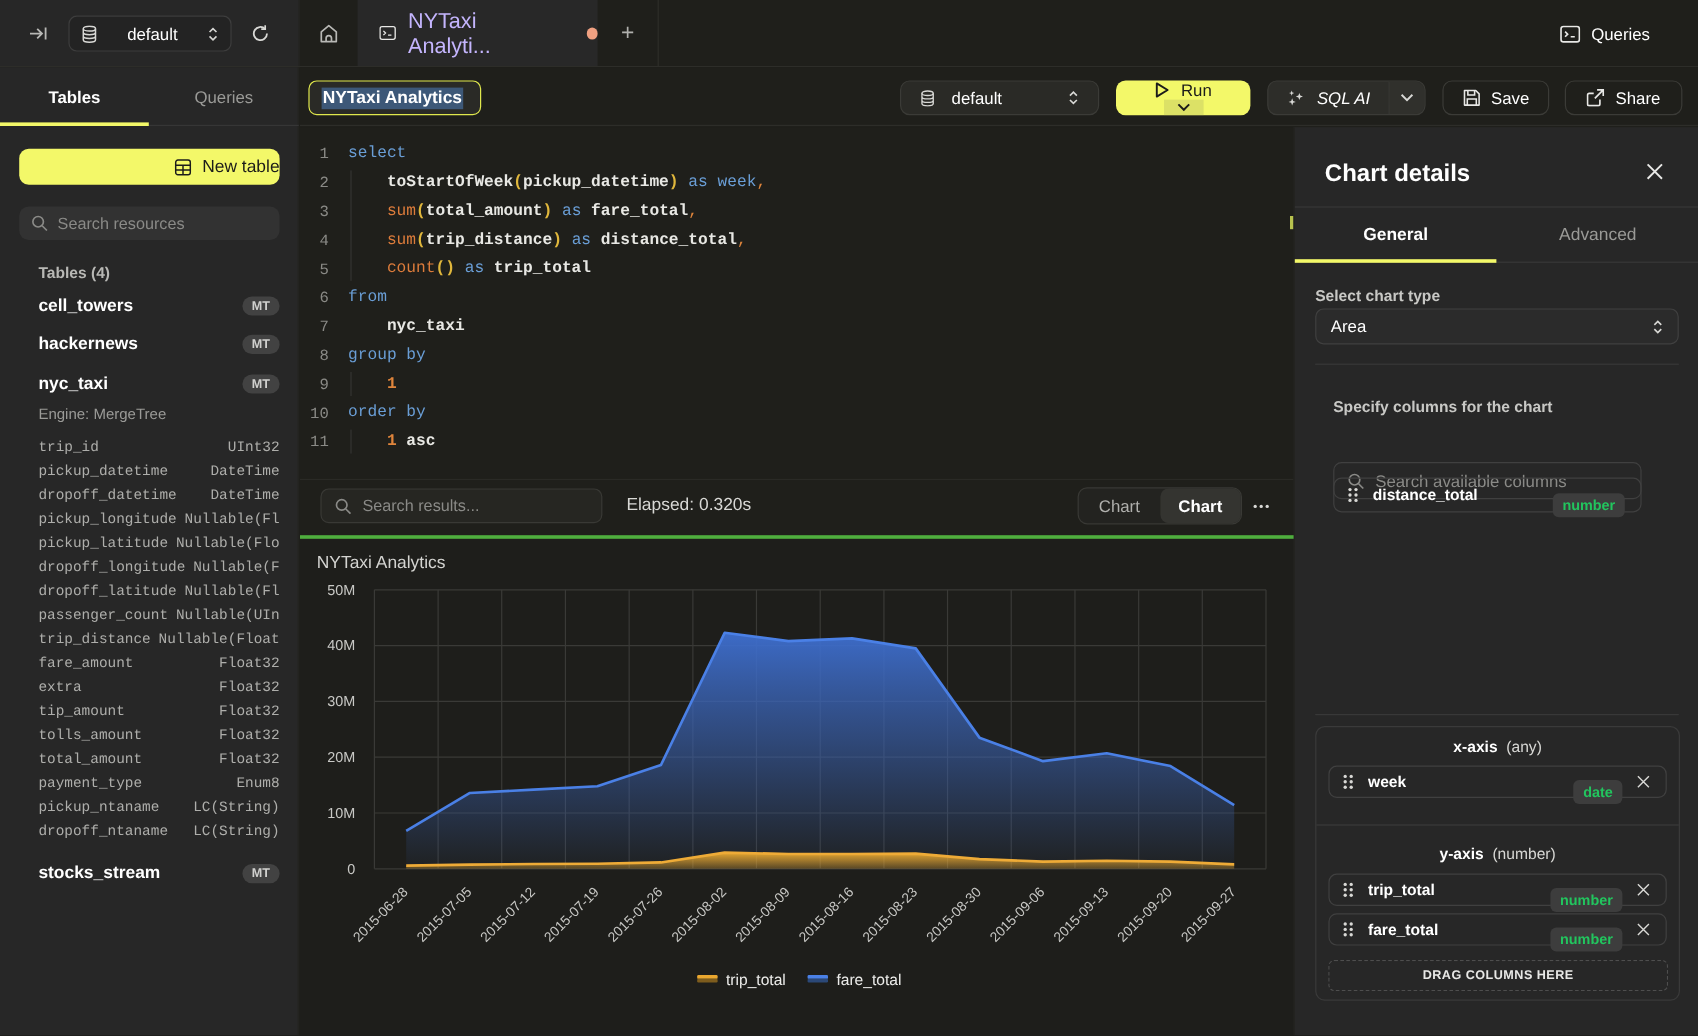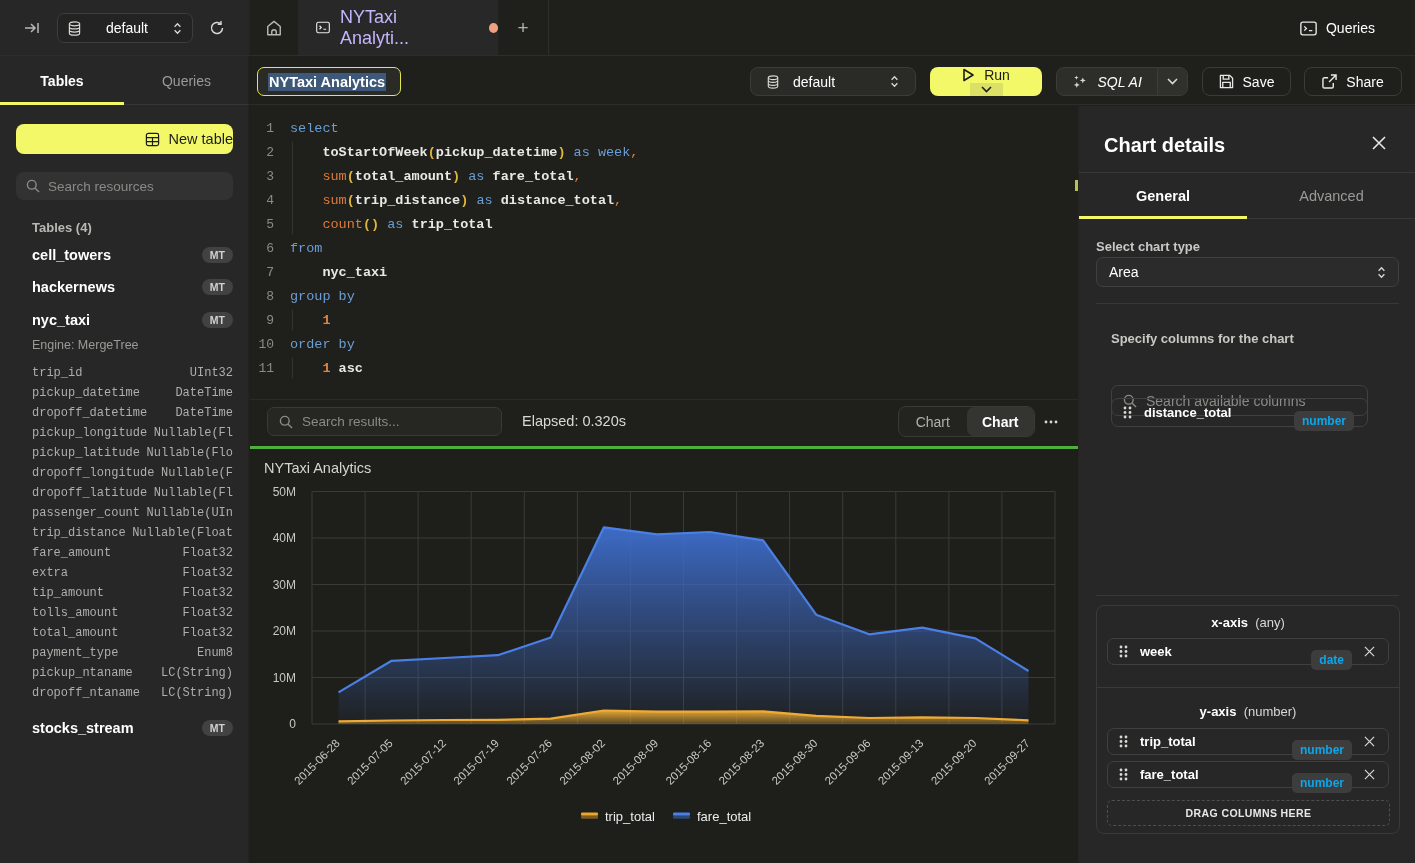--- a/index.html
+++ b/index.html
@@ -130,21 +130,21 @@
   align-items:center; justify-content:space-between; padding:0 12px; font-size:14px; color:#fff; }
 #psep1 { position:absolute; left:17px; top:197px; width:303px; height:1px; background:#383838; }
 #speclabel { position:absolute; left:32px; top:225px; font-size:13px; font-weight:700; color:#c8c8c5; }
 #colsearch { position:absolute; left:32px; top:247px; width:257px; height:31px;
   background:transparent; border:1px solid #404040; border-radius:7px; display:flex;
   align-items:center; padding-left:11px; gap:9px; color:#8a8a87; font-size:14px;margin-top:32px; }
 .fieldrow { position:absolute; height:27px; border:1px solid #404040; border-radius:7px;
   display:flex; align-items:center; padding:0 13px 0 11px; gap:12px; }
 .fieldrow .nm { font-size:13px; font-weight:700; color:#fff; flex:1; }
 .fieldrow .tag { background:#3d3d3d; border-radius:5px; padding:3px 8px; font-size:12px;
-  font-weight:700; color:#0ea5e9;margin-top:16px; }
+  font-weight:700; color:#22c55e;margin-top:16px; }
 #distrow { left:32px; top:292px; width:257px; height:29px; }
 #psep2 { position:absolute; left:17px; top:489px; width:303px; height:1px; background:#383838; }
 #axesbox { position:absolute; left:17px; top:499px; width:304px; height:229px;
   border:1px solid #3a3a3a; border-radius:8px; }
 .axhead { position:absolute; width:100%; text-align:center; font-size:13px; color:#d8d8d5; }
 .axhead b { color:#fff; }
 #weekrow { left:10px; top:32px; width:282px; }
 #axsep { position:absolute; left:0; top:81px; width:100%; height:1px; background:#3a3a3a; }
 #triprow { left:10px; top:122px; width:282px; }
 #farerow { left:10px; top:155px; width:282px; }

